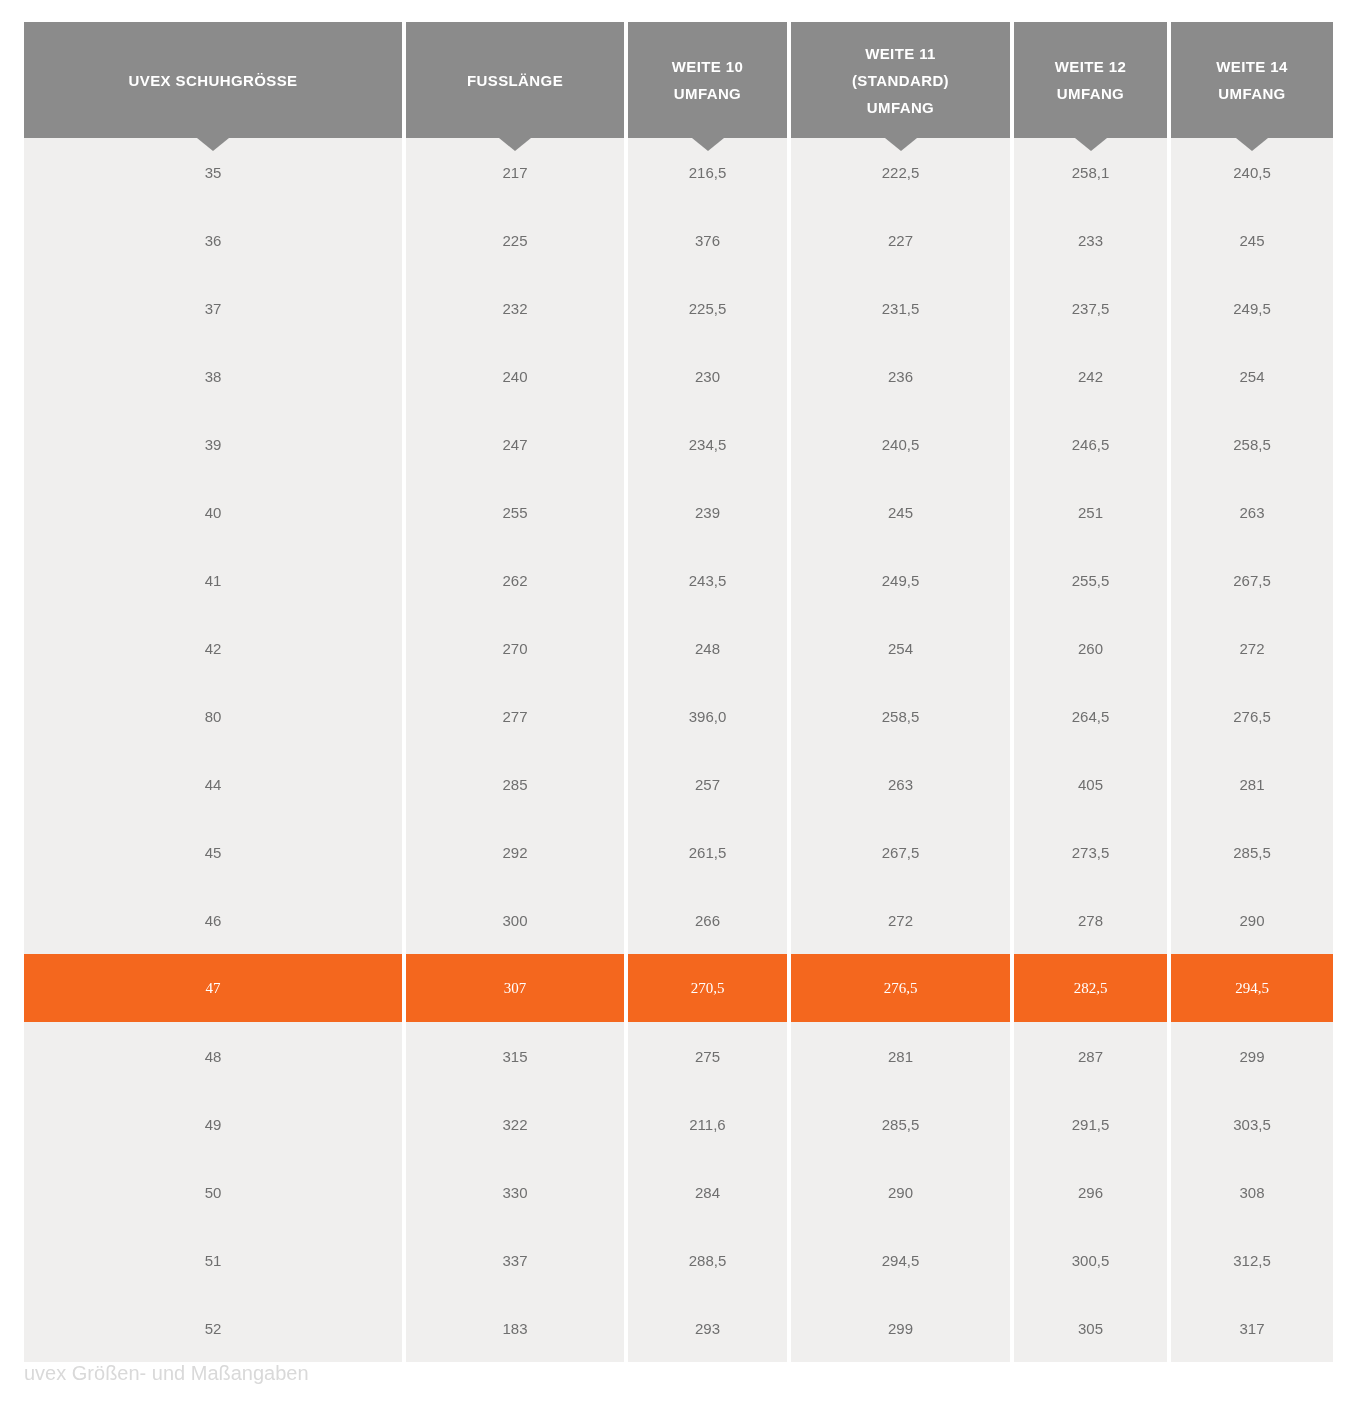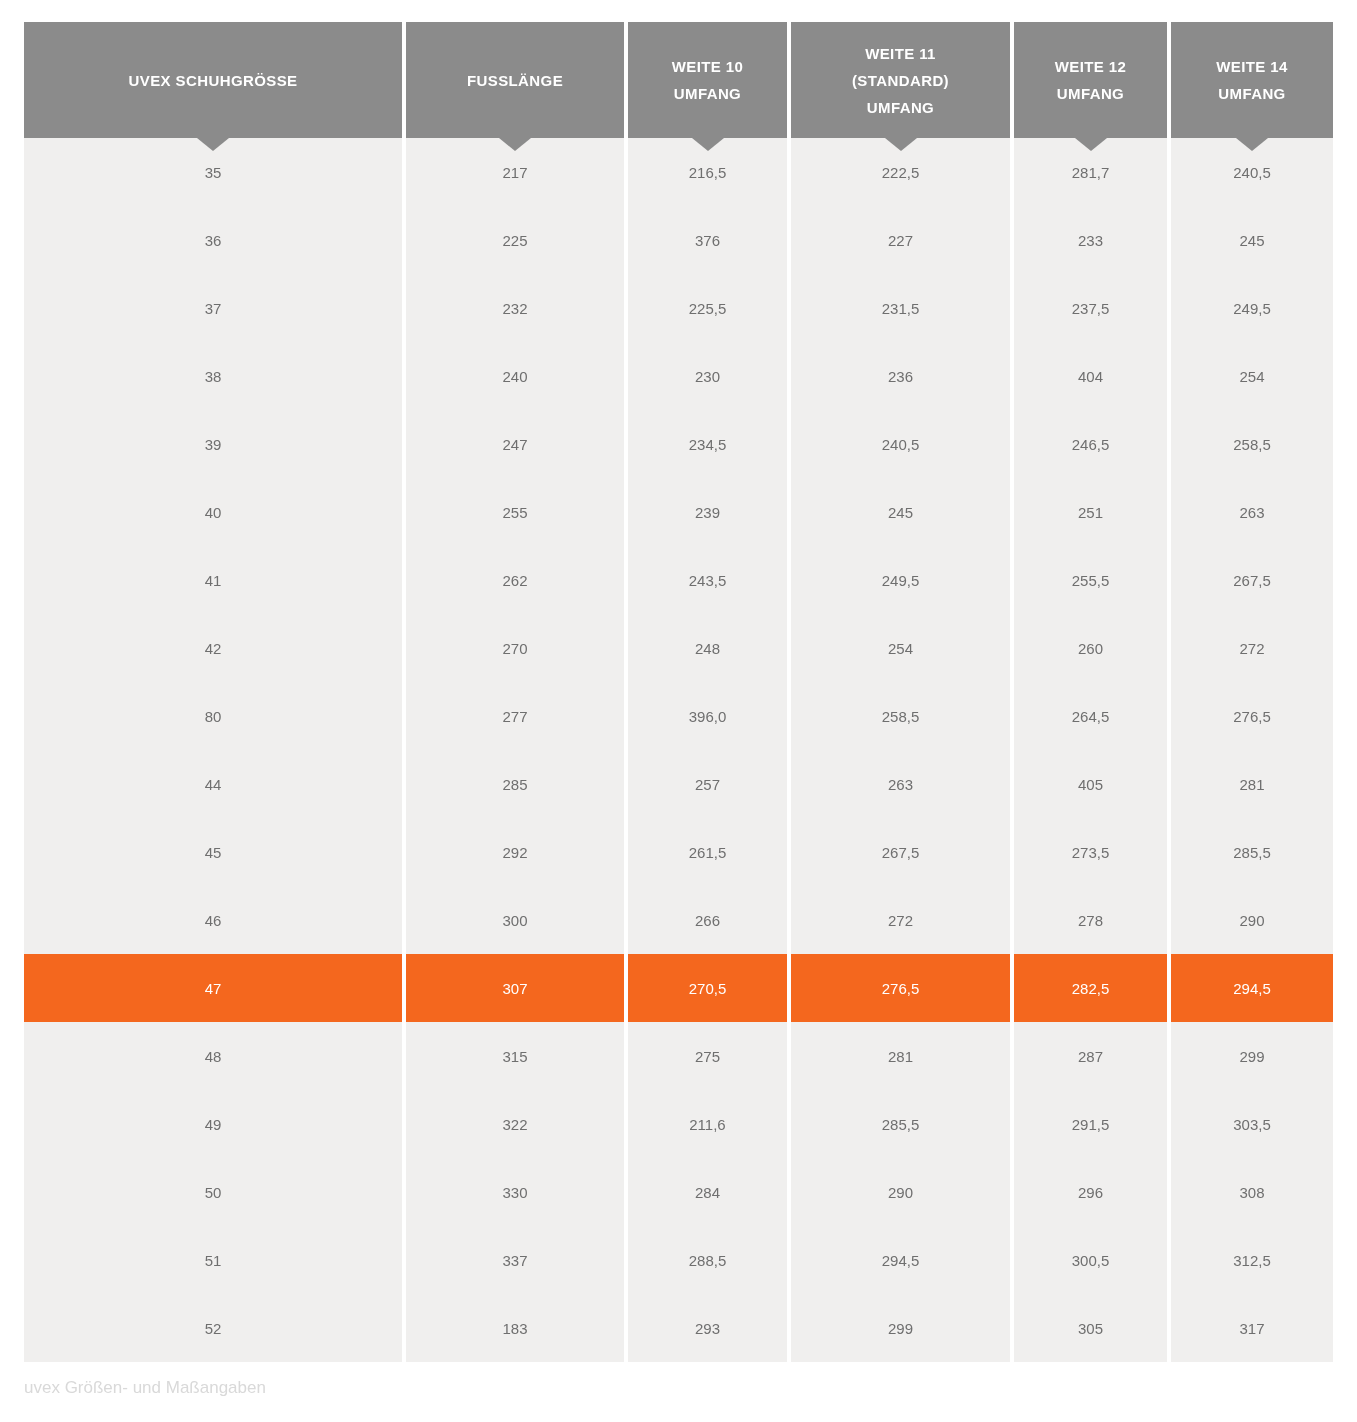--- a/index.html
+++ b/index.html
@@ -54,24 +54,24 @@
   .cell{
     height:68px;
     background:var(--body-bg);
     color:var(--body-text);
     font-size:15px;
     display:flex;align-items:center;justify-content:center;
   }
   .row.hl .cell{
     background:var(--highlight-bg);
     color:var(--highlight-text);
+    font-family:Liberation Serif, serif;
   }
   .caption{
-    margin-top:16px;
-    font-size:17px;
+    font-size:20px;
     color:var(--caption-text);
   }
 </style>
 </head>
 <body>
 
 <div class="table-wrap">
   <div class="grid">
     <div class="row" id="header-row"><div class="header-cell">
           <span>UVEX SCHUHGRÖSSE</span>
@@ -91,24 +91,24 @@
         </div><div class="header-cell">
           <span>WEITE 12</span>
           <span>UMFANG</span>
           <div class="pointer"></div>
         </div><div class="header-cell">
           <span>WEITE 14</span>
           <span>UMFANG</span>
           <div class="pointer"></div>
         </div></div>
 
-  <div class="row"><div class="cell">35</div><div class="cell">217</div><div class="cell">216,5</div><div class="cell">222,5</div><div class="cell">281,7</div><div class="cell">240,5</div></div>
+  <div class="row"><div class="cell">35</div><div class="cell">217</div><div class="cell">216,5</div><div class="cell">222,5</div><div class="cell">258,1</div><div class="cell">240,5</div></div>
       <div class="row"><div class="cell">36</div><div class="cell">225</div><div class="cell">376</div><div class="cell">227</div><div class="cell">233</div><div class="cell">245</div></div>
       <div class="row"><div class="cell">37</div><div class="cell">232</div><div class="cell">225,5</div><div class="cell">231,5</div><div class="cell">237,5</div><div class="cell">249,5</div></div>
-      <div class="row"><div class="cell">38</div><div class="cell">240</div><div class="cell">230</div><div class="cell">236</div><div class="cell">404</div><div class="cell">254</div></div>
+      <div class="row"><div class="cell">38</div><div class="cell">240</div><div class="cell">230</div><div class="cell">236</div><div class="cell">242</div><div class="cell">254</div></div>
       <div class="row"><div class="cell">39</div><div class="cell">247</div><div class="cell">234,5</div><div class="cell">240,5</div><div class="cell">246,5</div><div class="cell">258,5</div></div>
       <div class="row"><div class="cell">40</div><div class="cell">255</div><div class="cell">239</div><div class="cell">245</div><div class="cell">251</div><div class="cell">263</div></div>
       <div class="row"><div class="cell">41</div><div class="cell">262</div><div class="cell">243,5</div><div class="cell">249,5</div><div class="cell">255,5</div><div class="cell">267,5</div></div>
       <div class="row"><div class="cell">42</div><div class="cell">270</div><div class="cell">248</div><div class="cell">254</div><div class="cell">260</div><div class="cell">272</div></div>
       <div class="row"><div class="cell">80</div><div class="cell">277</div><div class="cell">396,0</div><div class="cell">258,5</div><div class="cell">264,5</div><div class="cell">276,5</div></div>
       <div class="row"><div class="cell">44</div><div class="cell">285</div><div class="cell">257</div><div class="cell">263</div><div class="cell">405</div><div class="cell">281</div></div>
       <div class="row"><div class="cell">45</div><div class="cell">292</div><div class="cell">261,5</div><div class="cell">267,5</div><div class="cell">273,5</div><div class="cell">285,5</div></div>
       <div class="row"><div class="cell">46</div><div class="cell">300</div><div class="cell">266</div><div class="cell">272</div><div class="cell">278</div><div class="cell">290</div></div>
       <div class="row hl"><div class="cell">47</div><div class="cell">307</div><div class="cell">270,5</div><div class="cell">276,5</div><div class="cell">282,5</div><div class="cell">294,5</div></div>
       <div class="row"><div class="cell">48</div><div class="cell">315</div><div class="cell">275</div><div class="cell">281</div><div class="cell">287</div><div class="cell">299</div></div>

